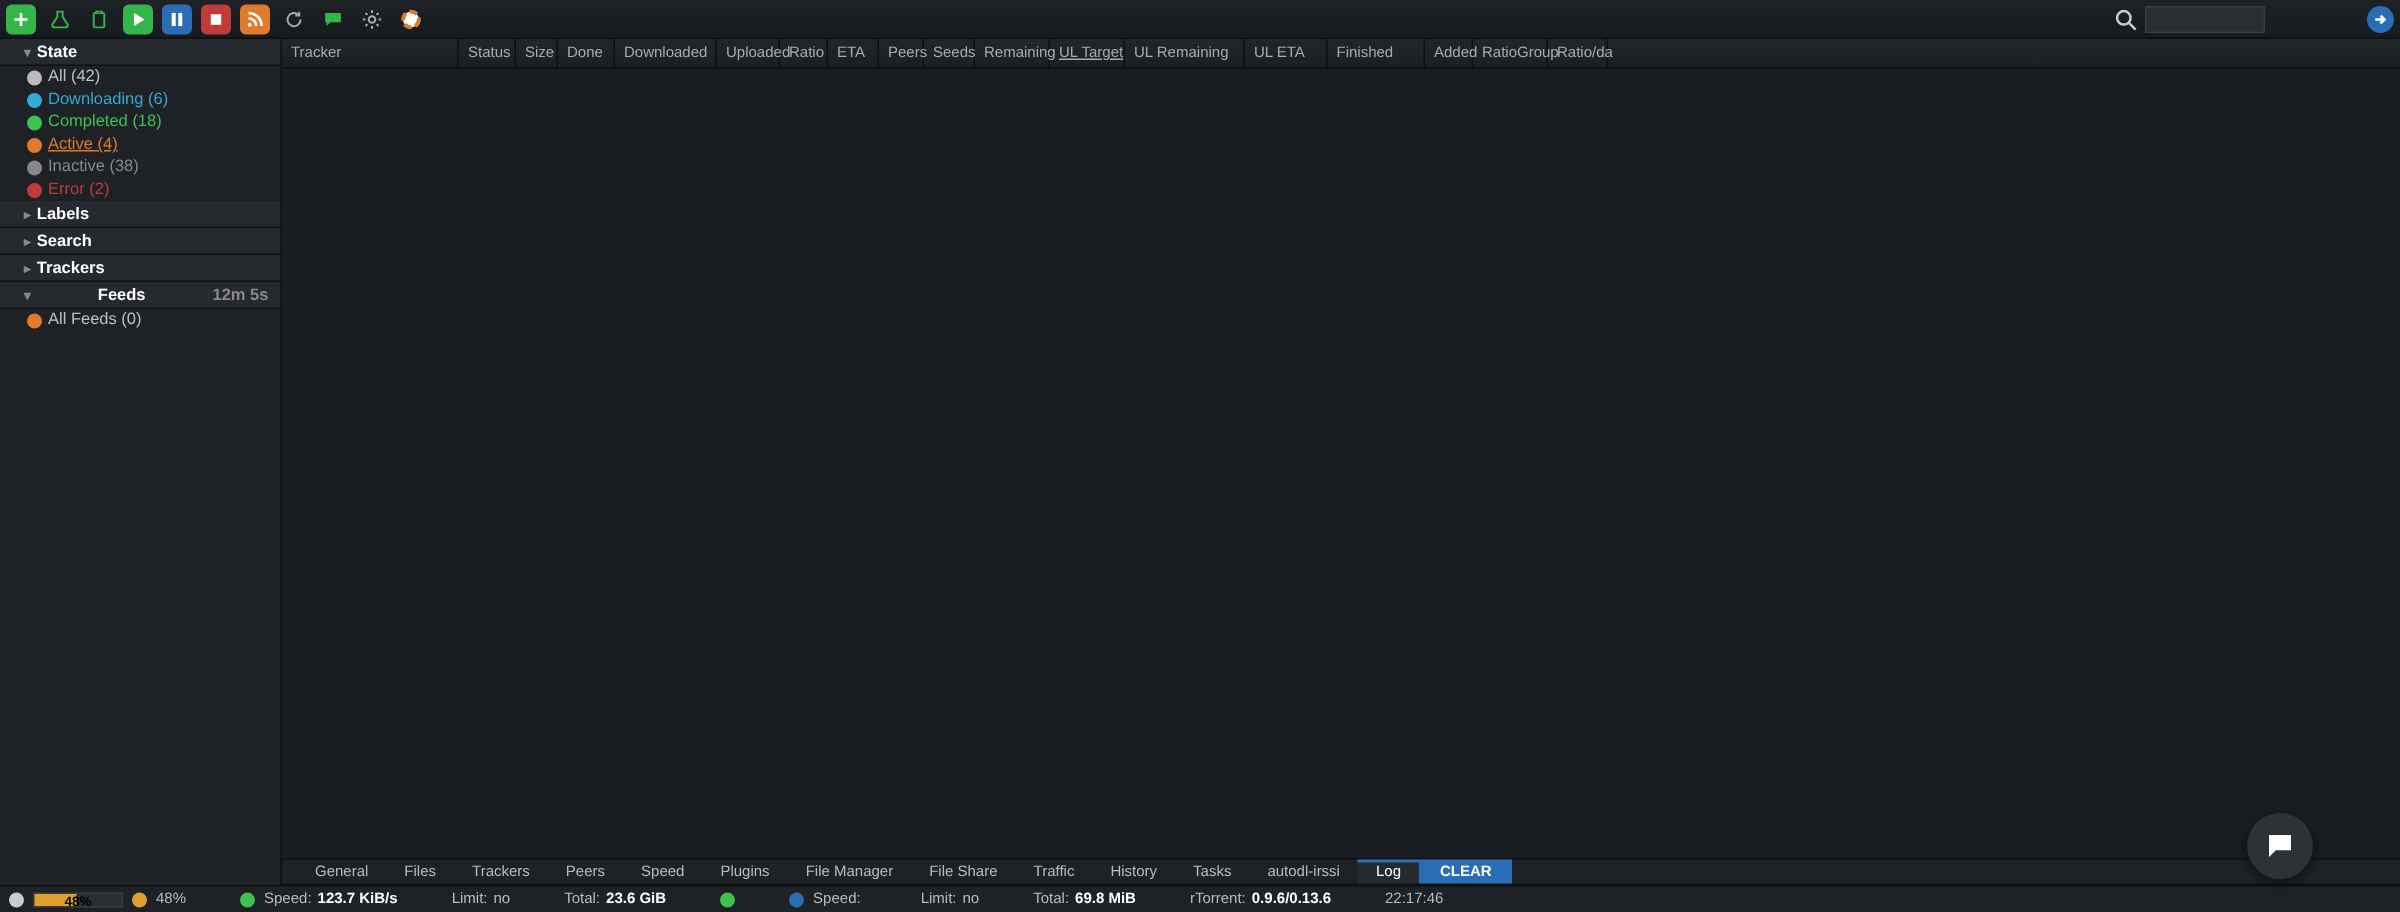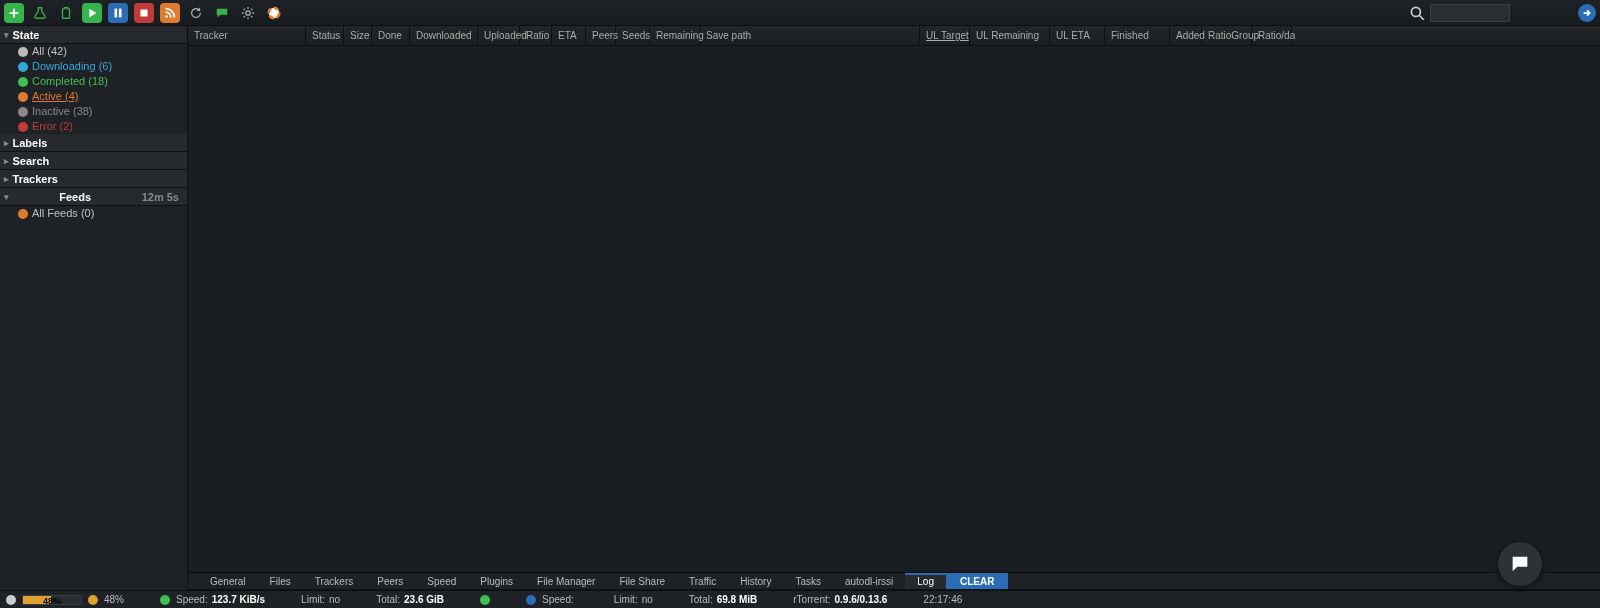--- a/index.html
+++ b/index.html
@@ -60,21 +60,21 @@
 .main { display: flex; height: calc(100% - 26px - 18px); }
 .sidebar {
   width: 188px; background: #1e2125;
   border-right: 1px solid #0d0f11;
   overflow: hidden;
 }
 .body-area { flex: 1; display: flex; flex-direction: column; overflow: hidden; }
 
 
 .side-header {
-  height: 18px; line-height: 18px; padding-left: 4px;
+  height: 18px; line-height: 18px; padding-left: 16px;
   background: #26292d; color: #fff; font-weight: bold;
   display: flex; align-items: center; gap: 4px;
   border-bottom: 1px solid #0d0f11;
   cursor: pointer;
 }
 .side-header.collapsed::before { content: "▸"; font-size: 9px; color: #888; }
 .side-header.expanded::before  { content: "▾"; font-size: 9px; color: #888; }
 .side-item {
   height: 15px; line-height: 15px; padding-left: 18px;
   display: flex; align-items: center; gap: 4px;
@@ -322,23 +322,20 @@
           <span>ETA</span>
         </div>
         <div class="th" style="width: 30px;">
           <span>Peers</span>
         </div>
         <div class="th" style="width: 34px;">
           <span>Seeds</span>
         </div>
         <div class="th" style="width: 50px;">
           <span>Remaining</span>
-        </div>
-        <div class="th" style="width: 220px;">
-          <span>Save path</span>
         </div>
         <div class="th" style="width: 50px; text-decoration: underline;">
           <span>UL Target</span>
         </div>
         <div class="th" style="width: 80px;">
           <span>UL Remaining</span>
         </div>
         <div class="th" style="width: 55px;">
           <span>UL ETA</span>
         </div>

